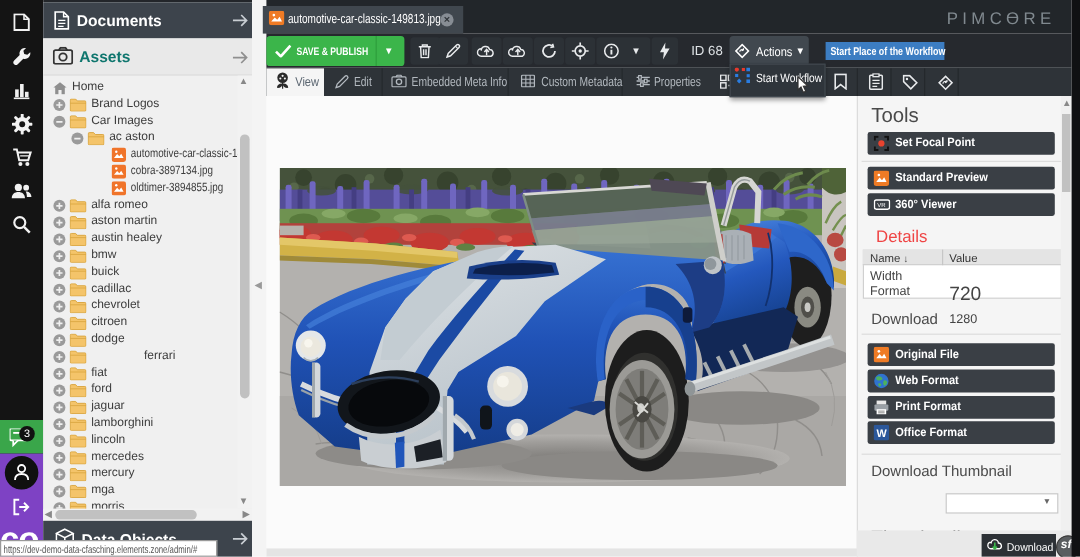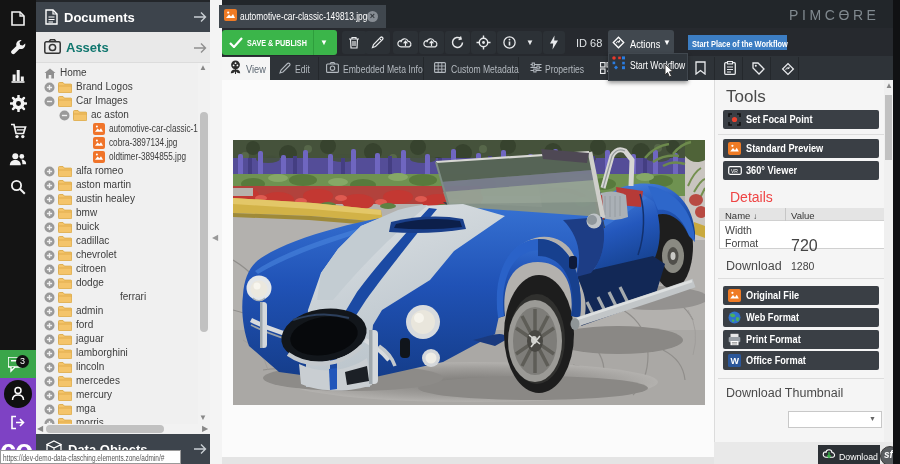--- a/index.html
+++ b/index.html
@@ -245,21 +245,21 @@
     </svg>
 <div class="tx" style="left:40px;top:228px;padding-left:44px;">ferrari</div>
 <svg class="abs" style="left:8px;top:243px;" width="11" height="11" viewBox="-5.5 -5.5 11 11">
       <circle r="5" fill="#9a9a9a"></circle>
       <path d="M-2.6 0 H2.6 M0 -2.6 V2.6" stroke="#f0f0f0" stroke-width="1.4"></path>
     </svg>
 <svg class="abs" style="left:22px;top:243px;" width="14" height="11" viewBox="0 0 14 11">
       <path d="M0.5 1.5 a1 1 0 0 1 1-1 H5 l1.4 1.6 H12.7 a1 1 0 0 1 1 1 V9.7 a1 1 0 0 1 -1 1 H1.5 a1 1 0 0 1 -1-1 Z" fill="#f4c46a" stroke="#d9a53f" stroke-width="0.8"></path>
       <path d="M0.5 4 H13.7" stroke="#d9a53f" stroke-width="0.7"></path>
     </svg>
-<div class="tx" style="left:40px;top:242px;">admin</div>
+<div class="tx" style="left:40px;top:242px;">fiat</div>
 <svg class="abs" style="left:8px;top:257px;" width="11" height="11" viewBox="-5.5 -5.5 11 11">
       <circle r="5" fill="#9a9a9a"></circle>
       <path d="M-2.6 0 H2.6 M0 -2.6 V2.6" stroke="#f0f0f0" stroke-width="1.4"></path>
     </svg>
 <svg class="abs" style="left:22px;top:257px;" width="14" height="11" viewBox="0 0 14 11">
       <path d="M0.5 1.5 a1 1 0 0 1 1-1 H5 l1.4 1.6 H12.7 a1 1 0 0 1 1 1 V9.7 a1 1 0 0 1 -1 1 H1.5 a1 1 0 0 1 -1-1 Z" fill="#f4c46a" stroke="#d9a53f" stroke-width="0.8"></path>
       <path d="M0.5 4 H13.7" stroke="#d9a53f" stroke-width="0.7"></path>
     </svg>
 <div class="tx" style="left:40px;top:256px;">ford</div>
 <svg class="abs" style="left:8px;top:271px;" width="11" height="11" viewBox="-5.5 -5.5 11 11">

